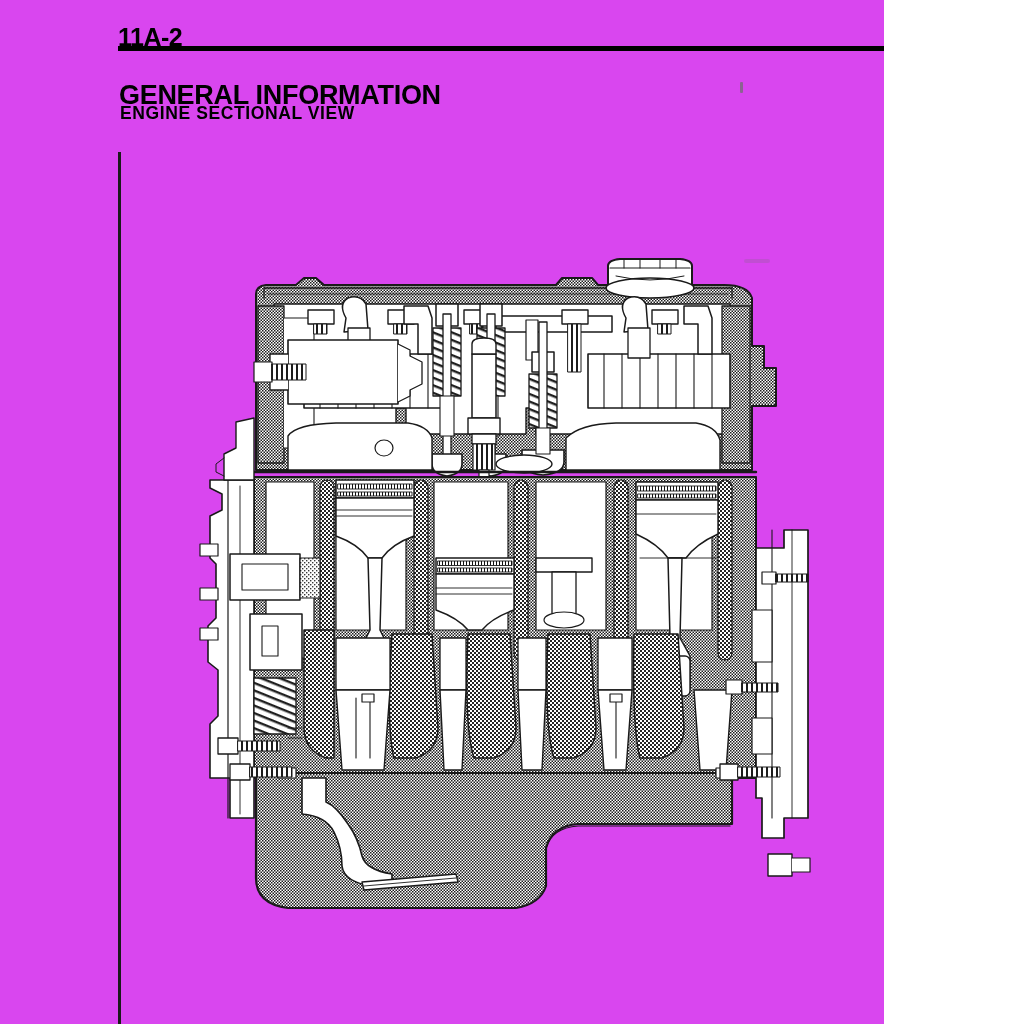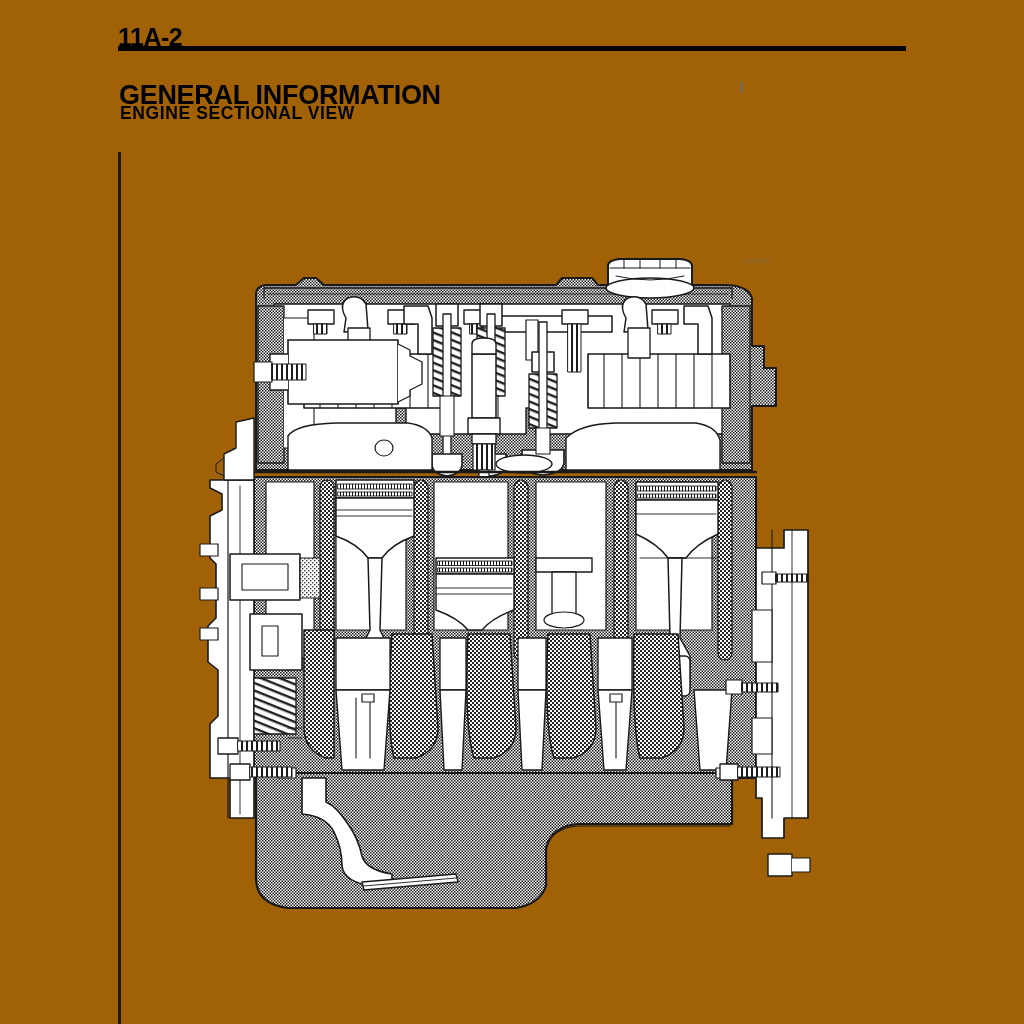--- a/index.html
+++ b/index.html
@@ -2,23 +2,23 @@
 <html><head>
 <meta charset="utf-8">
 <style>
   html, body {
     margin: 0;
     padding: 0;
     background: #ffffff;
   }
   .page {
     position: relative;
-    width: 1024px;
+    width: 884px;
     height: 1024px;
-    background: #a16207;
+    background: #d946ef;
     overflow: hidden;
     font-family: "Liberation Sans", sans-serif;
     color: #000000;
   }
 
   
   .header {
     position: absolute;
     left: 118px;
     top: 22px;

